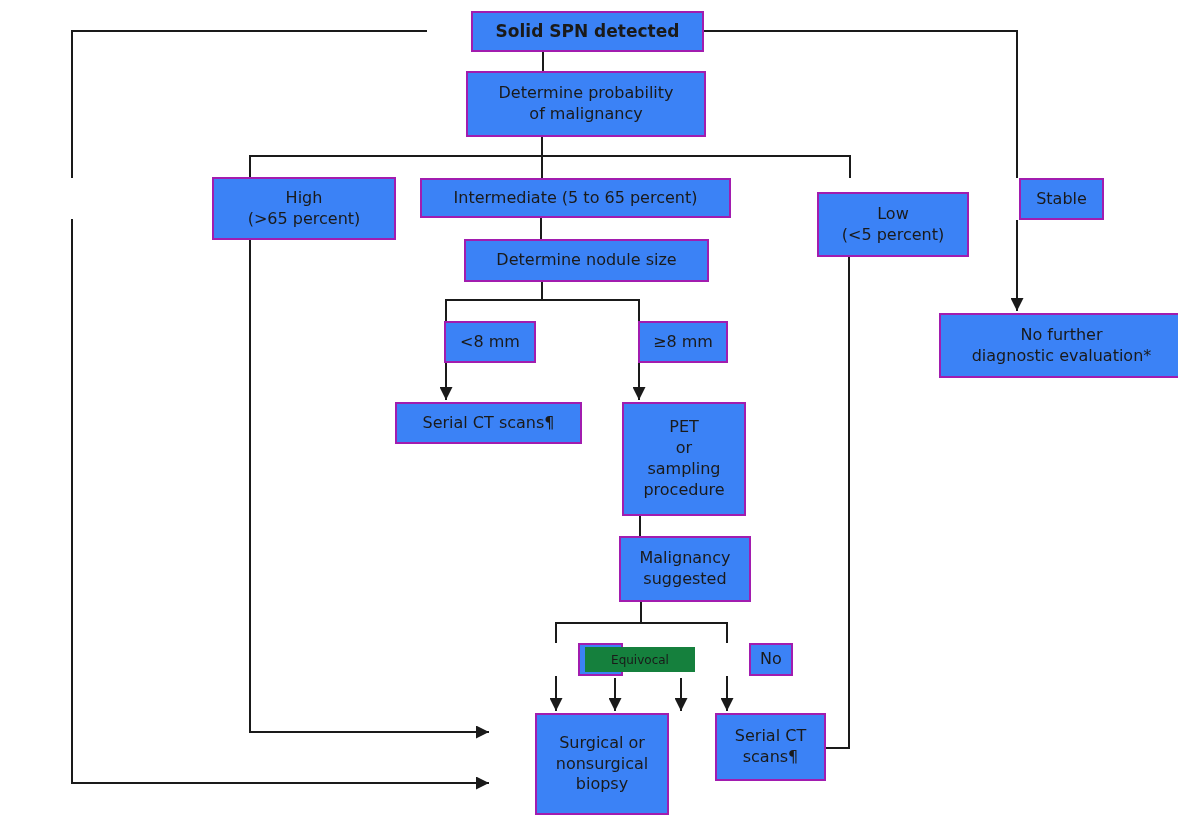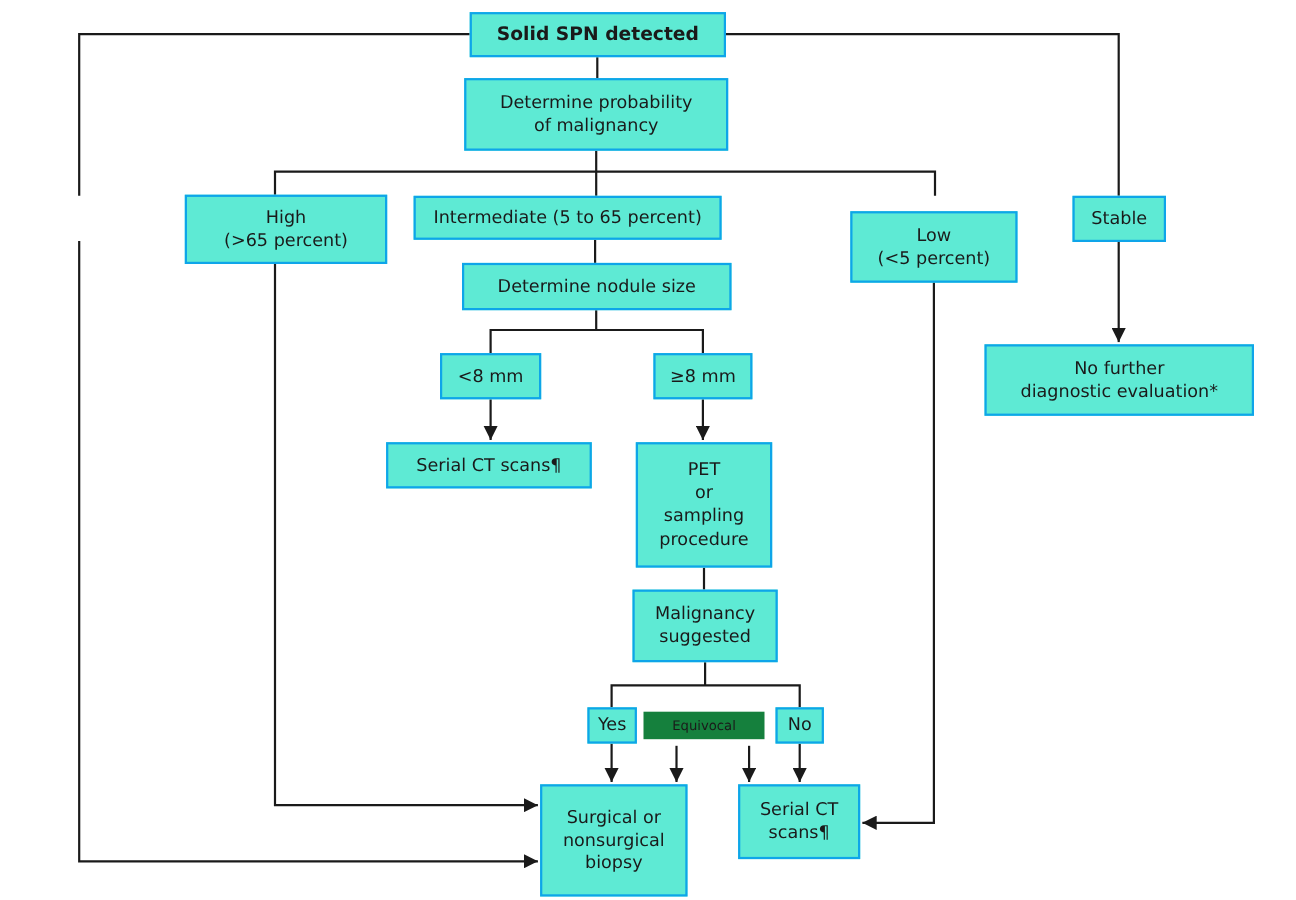--- a/index.html
+++ b/index.html
@@ -10,30 +10,31 @@
     background: #ffffff;
     font-family: "DejaVu Sans", "Liberation Sans", sans-serif;
     color: #1a1a1a;
     overflow: hidden;
   }
   .wires { position: absolute; left: 0; top: 0; }
   .ln { fill: none; stroke: #1a1a1a; stroke-width: 2; }
   .node {
     position: absolute;
     box-sizing: border-box;
-    border: 2px solid #0ea5e9;
-    background: #5eead4;
+    border: 2px solid #a21caf;
+    background: #3b82f6;
     display: flex;
     align-items: center;
     justify-content: center;
     text-align: center;
     white-space: pre-line;
     font-size: 16px;
     line-height: 1.3;
     padding: 2px 6px;
+    margin-left: 44px;
   }
   .node.title { font-weight: 700; font-size: 17px; }
   .label-plain {
     position: absolute;
     box-sizing: border-box;
     display: flex;
     align-items: center;
     justify-content: center;
     text-align: center;
     font-size: 12px;
@@ -92,21 +93,21 @@
 
   <div class="node title" style="left:427px; top:11px;  width:233px; height:41px;">Solid SPN detected</div>
 
   <div class="node" style="left:422px; top:71px;  width:240px; height:66px;">Determine probability
 of malignancy</div>
 
 
   <div class="node" style="left:168px; top:177px; width:184px; height:63px;">High
 (&gt;65 percent)</div>
 
-  <div class="node" style="left:376px; top:178px; width:280px; height:40px;">Intermediate (5 to 65 percent)</div>
+  <div class="node" style="left:376px; top:178px; width:311px; height:40px;">Intermediate (5 to 65 percent)</div>
 
   <div class="node" style="left:773px; top:192px; width:152px; height:65px;">Low
 (&lt;5 percent)</div>
 
   <div class="node" style="left:975px; top:178px; width:85px;  height:42px;">Stable</div>
 
   <div class="node" style="left:895px; top:313px; width:245px; height:65px;">No further
 diagnostic evaluation*</div>
 
   <div class="node" style="left:420px; top:239px; width:245px; height:43px;">Determine nodule size</div>

